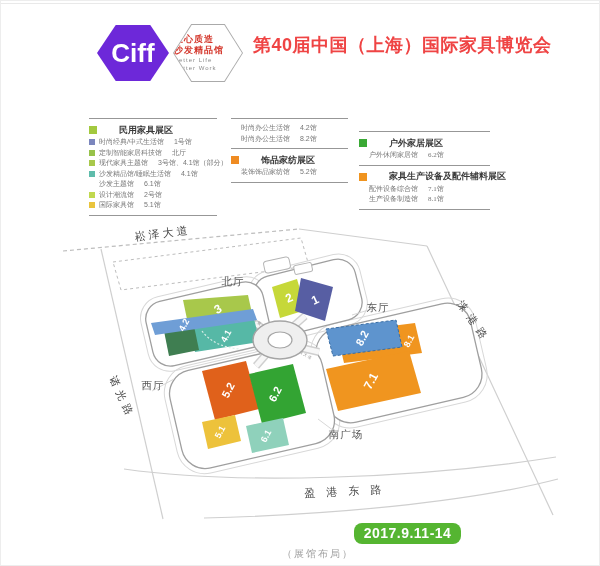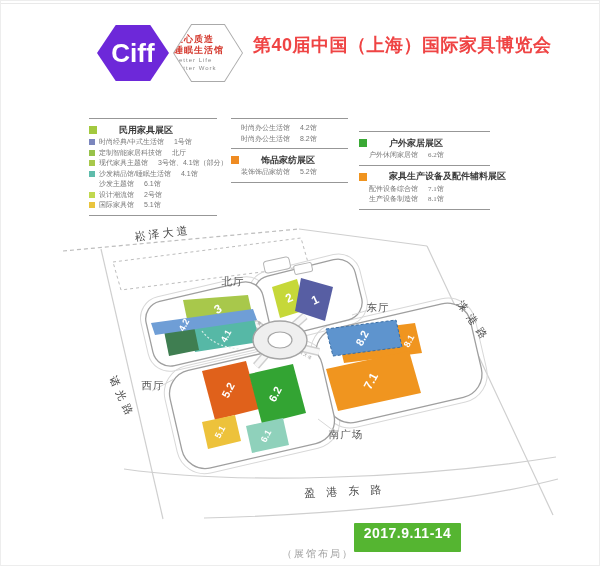--- a/index.html
+++ b/index.html
@@ -35,40 +35,40 @@
   .lg-hall{margin-left:6px;}
 
   
   .map-svg{position:absolute;left:55px;top:218px;}
   .road-label{fill:#4a4a4a;font-size:11px;letter-spacing:3px;}
   .area-label{fill:#555;font-size:10.5px;letter-spacing:1px;}
   .hall-num{fill:#fff;font-weight:bold;}
   .tiny-walk{fill:#9a9a9a;font-size:4px;letter-spacing:1px;}
 
   
-  .date-badge{position:absolute;left:353px;top:522px;width:107px;height:29px;border-radius:1px;
+  .date-badge{position:absolute;left:353px;top:522px;width:107px;height:21px;border-radius:8px;
               background:#55b531;color:#fff;font-weight:bold;font-size:14px;text-align:center;
               line-height:21px;letter-spacing:0.5px;}
   .caption{position:absolute;top:546px;left:0;right:0;text-align:center;font-size:10px;
            color:#a0a0a0;letter-spacing:2px;margin-left:36px;}
 </style>
 </head>
 <body>
 
 <div class="page">
   <div class="topline"></div>
 
   <div>
     <div class="hex logo-red">
       <span>Ciff</span>
     </div>
     <div class="hex logo-outline-outer">
       <div class="hex logo-outline-inner">
         <div class="slogan-red">匠心质造</div>
-        <div class="slogan-red">睡眠生活馆</div>
+        <div class="slogan-red">沙发精品馆</div>
         <div class="slogan-gray">Better Life</div>
         <div class="slogan-gray">Better Work</div>
       </div>
     </div>
     <div class="page-title">第40届中国（上海）国际家具博览会</div>
   </div>
 
   <div id="lg-col-1" class="lg-col">
       <div class="lg-group lg-last">
         <div class="lg-header">

